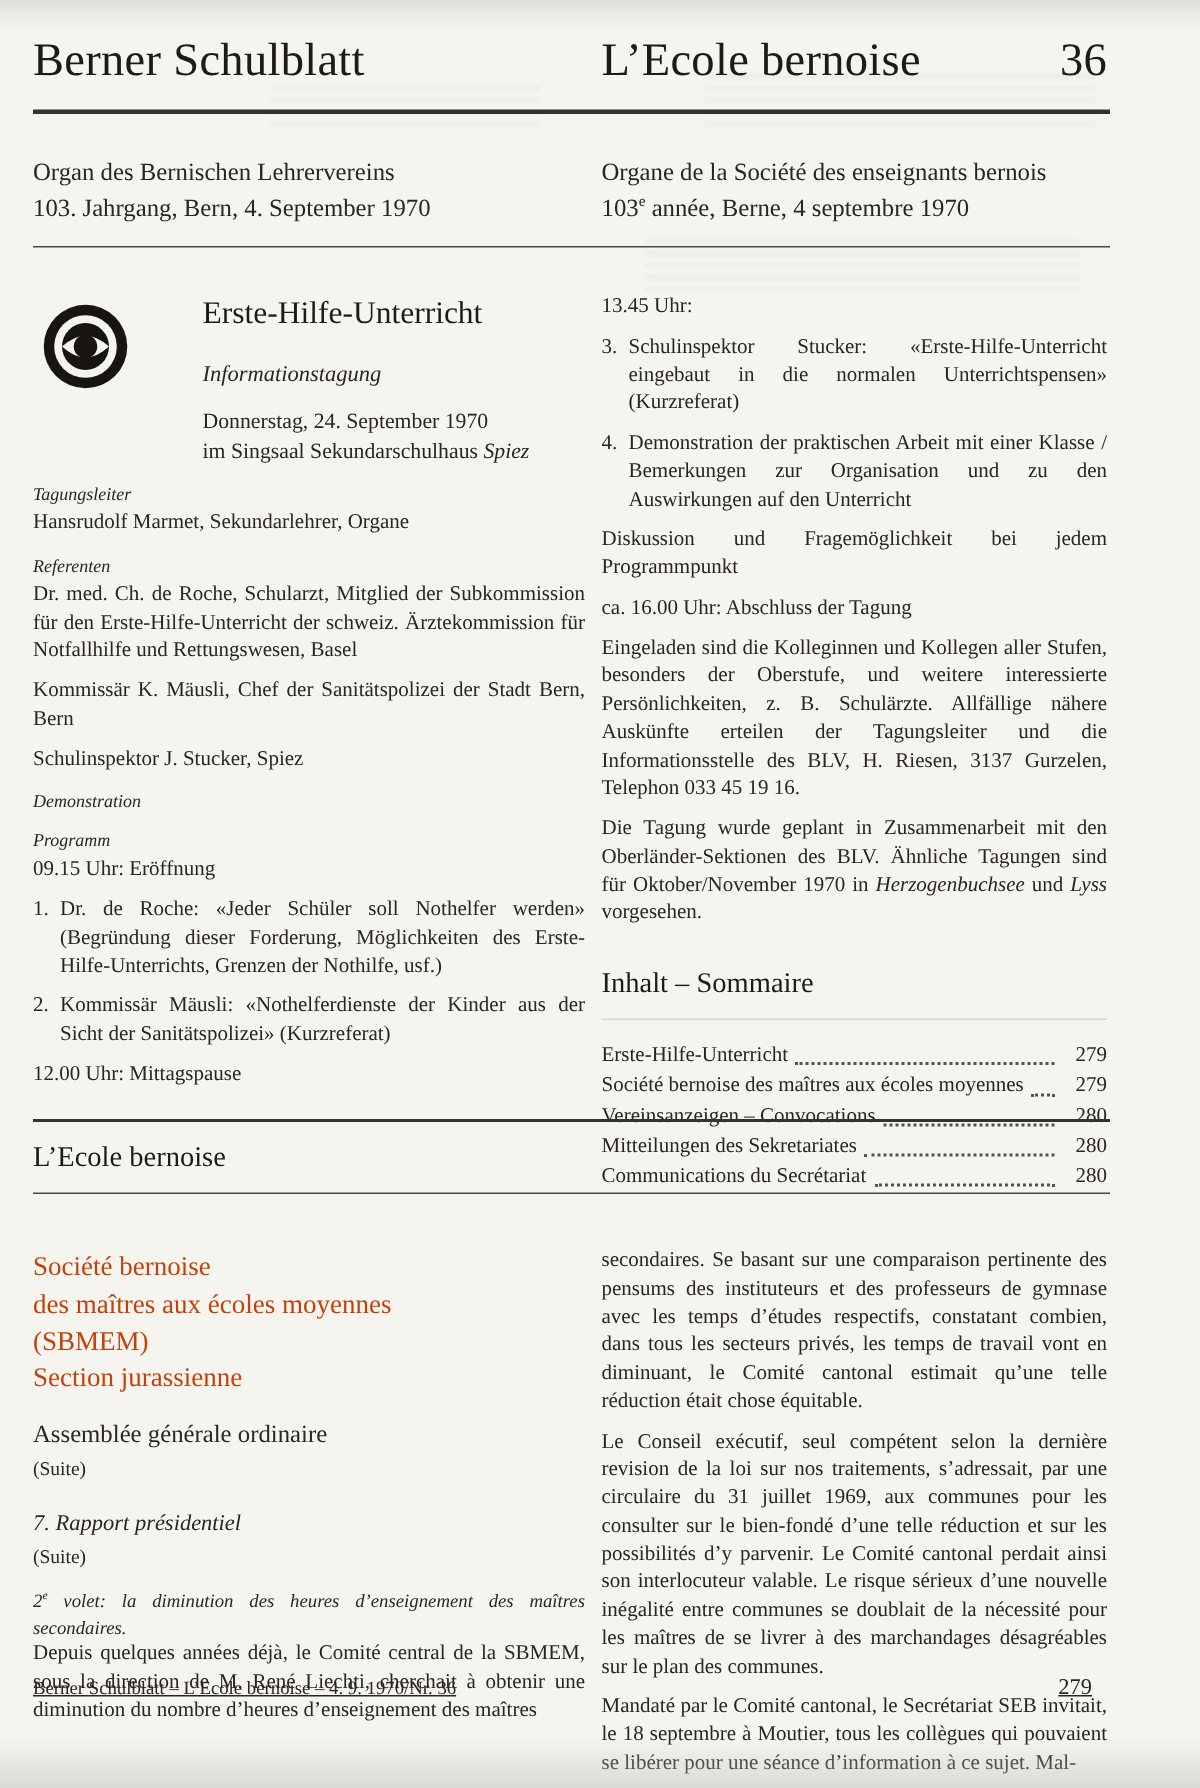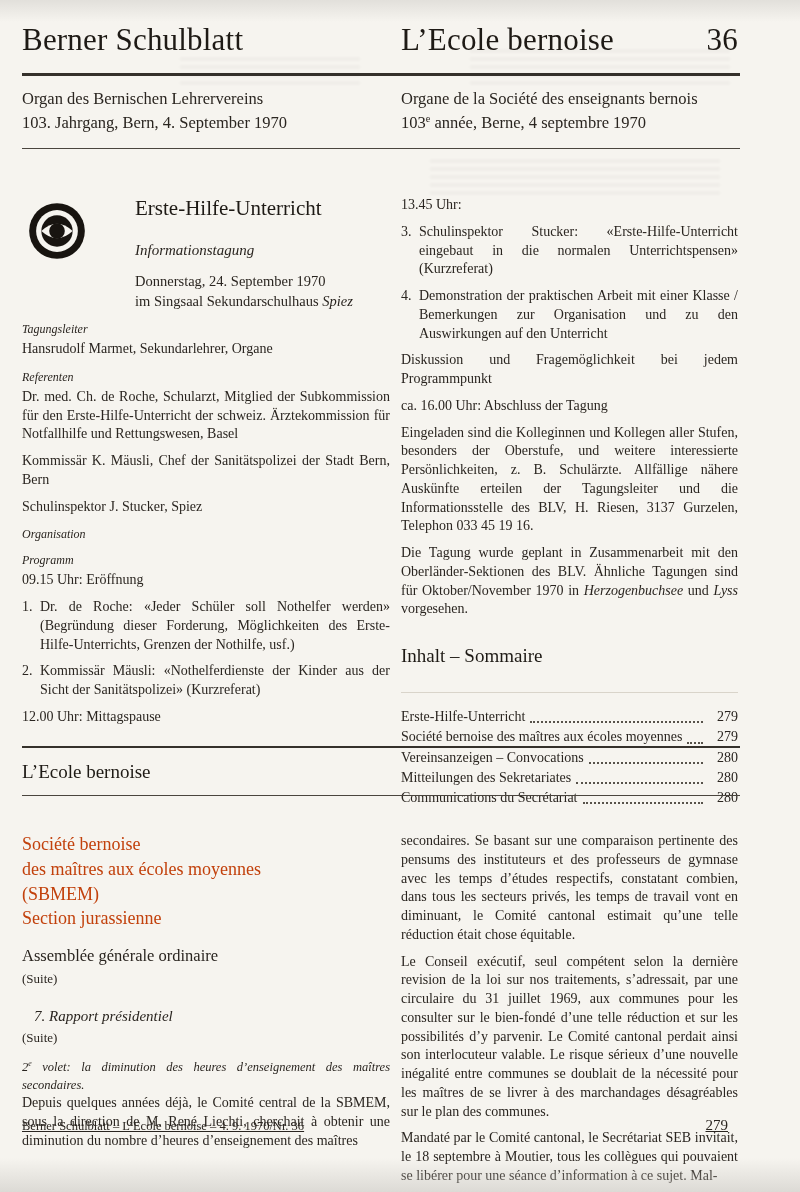--- a/index.html
+++ b/index.html
@@ -30,21 +30,21 @@
   }
   .abs { position:absolute; left:22px; width:718px; }
   .cols { display:grid; grid-template-columns:368px 337px; column-gap:11px; }
 
   
   #masthead { top:22px; }
   .mast-titles { align-items:baseline; }
   .mast-title { font-size:31px; letter-spacing:.2px; color:#1e1a15; white-space:nowrap; }
   .mast-right { display:flex; justify-content:space-between; align-items:baseline; }
   .rule-heavy { border-top:3px solid #35312b; margin-top:15px; }
-  .mast-subs { padding:11px 0 13px; }
+  .mast-subs { padding:27px 0 13px; }
   .mast-sub { font-size:16.5px; line-height:1.45; }
   .rule-light { border-top:1.5px solid #4a453e; }
   sup { font-size:62%; }
 
   
   #main { top:196px; }
   .article-head { position:relative; min-height:108px; }
   .logo { position:absolute; left:6px; top:6px; width:58px; height:58px; }
   .article-head-text { margin-left:113px; }
   .article-title { font-size:21px; color:#1e1a15; }
@@ -54,37 +54,37 @@
   p.body, .body { font-size:14px; line-height:1.34; margin:0 0 8px; text-align:justify; }
   .flush { text-align:left; }
   .pitem { display:flex; margin:0 0 8px; font-size:14px; line-height:1.34; }
   .pnum { flex:none; width:18px; }
   .ptxt { flex:1; text-align:justify; }
   .timeline { font-size:14px; line-height:1.34; margin:0 0 8px; }
   .it { font-style:italic; }
 
   
   .toc { margin-top:26px; }
-  .toc-title { font-size:19px; color:#1e1a15; padding-bottom:25px; border-bottom:1px solid #d9d4ca; }
+  .toc-title { font-size:19px; color:#1e1a15; padding-bottom:12px; border-bottom:1px solid #d9d4ca; }
   .toc-list { margin-top:14px; }
   .toc-row { display:flex; align-items:flex-end; font-size:14px; line-height:1.45; }
   .toc-dots { flex:1; margin:0 5px 4px; border-bottom:2px dotted #57524a; }
   .toc-page { flex:none; width:30px; text-align:right; }
 
   
   #banner { top:746px; }
   .banner-inner { border-top:2.5px solid #35312b; border-bottom:1.5px solid #4a453e; }
   .banner-title { font-size:19px; color:#1e1a15; margin:13px 0 12px; }
 
   
   #lower { top:832px; }
   .h-big { font-size:18px; line-height:1.38; color:#c2410c; }
   .h-mid { font-size:16.5px; margin-top:15px; }
   .suite { font-size:13px; margin-top:5px; }
-  .report { font-style:italic; font-size:15px; margin-top:21px;margin-left:12px; }
+  .report { font-style:italic; font-size:15px; margin-top:21px; }
   .volet { font-style:italic; font-size:12.5px; line-height:1.4; margin-top:13px; text-align:justify; }
   .lower-par { margin-top:12px; }
 
   
   #footer { top:1117px; display:flex; justify-content:space-between; align-items:baseline;text-decoration:underline; }
   .footer-left { font-size:12.5px; }
   .footer-page { font-size:15px; padding-right:12px; }
 </style>
 </head>
 <body>
@@ -139,21 +139,21 @@
       </div>
 
       <div class="lbl">Tagungsleiter</div>
       <p class="body flush">Hansrudolf Marmet, Sekundarlehrer, Organe</p>
 
       <div class="lbl">Referenten</div>
       <p class="body">Dr. med. Ch. de Roche, Schularzt, Mitglied der Subkommission für den Erste-Hilfe-Unterricht der schweiz. Ärztekommission für Notfallhilfe und Rettungswesen, Basel</p>
       <p class="body">Kommissär K. Mäusli, Chef der Sanitätspolizei der Stadt Bern, Bern</p>
       <p class="body flush">Schulinspektor J. Stucker, Spiez</p>
 
-      <div class="lbl">Organisation</div>
+      <div class="lbl">Demonstration</div>
 
       <div class="lbl">Programm</div>
       <div class="timeline">09.15 Uhr: Eröffnung</div>
       <div class="pitem">
         <span class="pnum">1.</span>
         <span class="ptxt">Dr. de Roche: «Jeder Schüler soll Nothelfer werden» (Begründung dieser Forderung, Möglichkeiten des Erste-Hilfe-Unterrichts, Grenzen der Nothilfe, usf.)</span>
       </div>
       <div class="pitem">
         <span class="pnum">2.</span>
         <span class="ptxt">Kommissär Mäusli: «Nothelferdienste der Kinder aus der Sicht der Sanitätspolizei» (Kurzreferat)</span>

